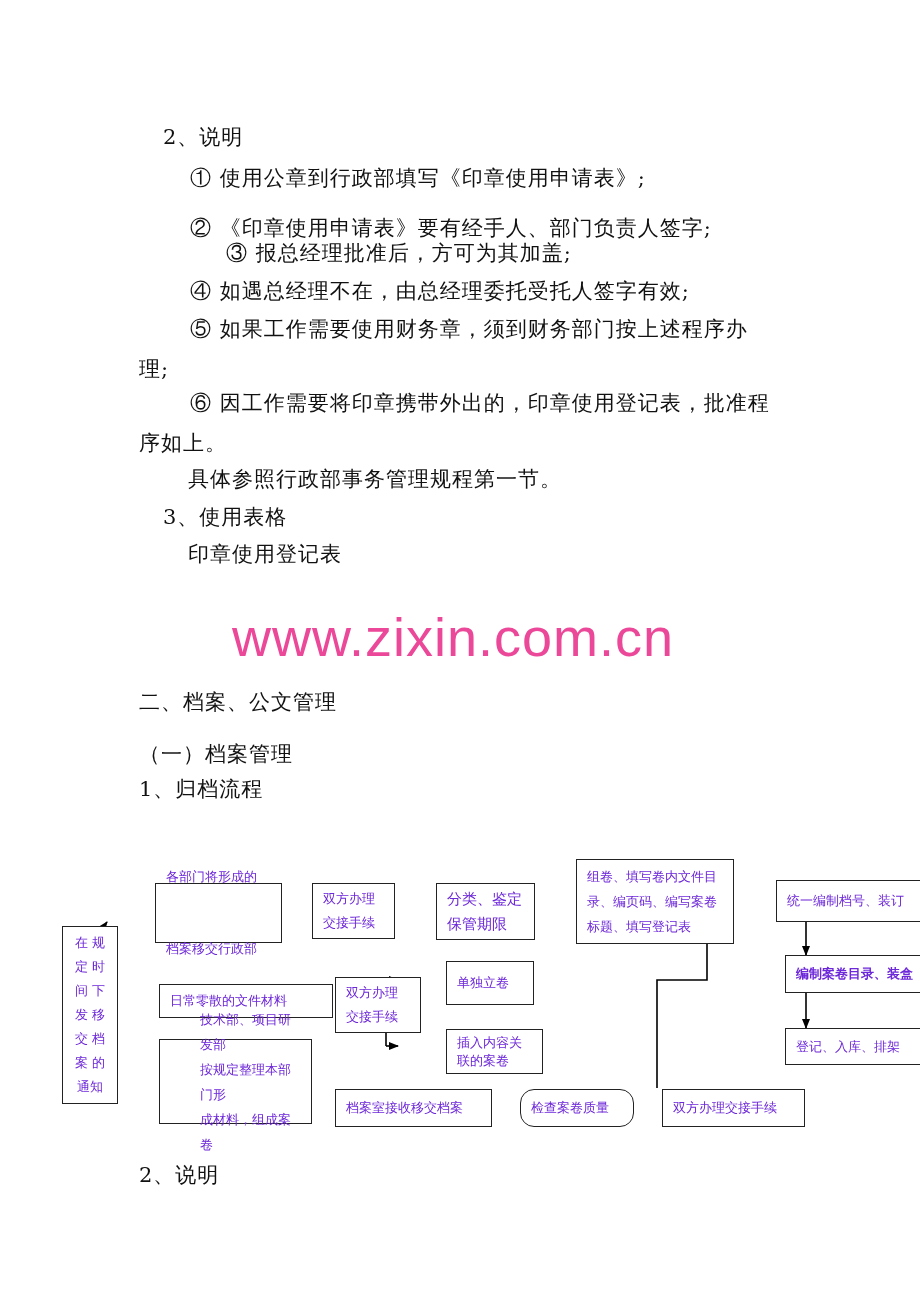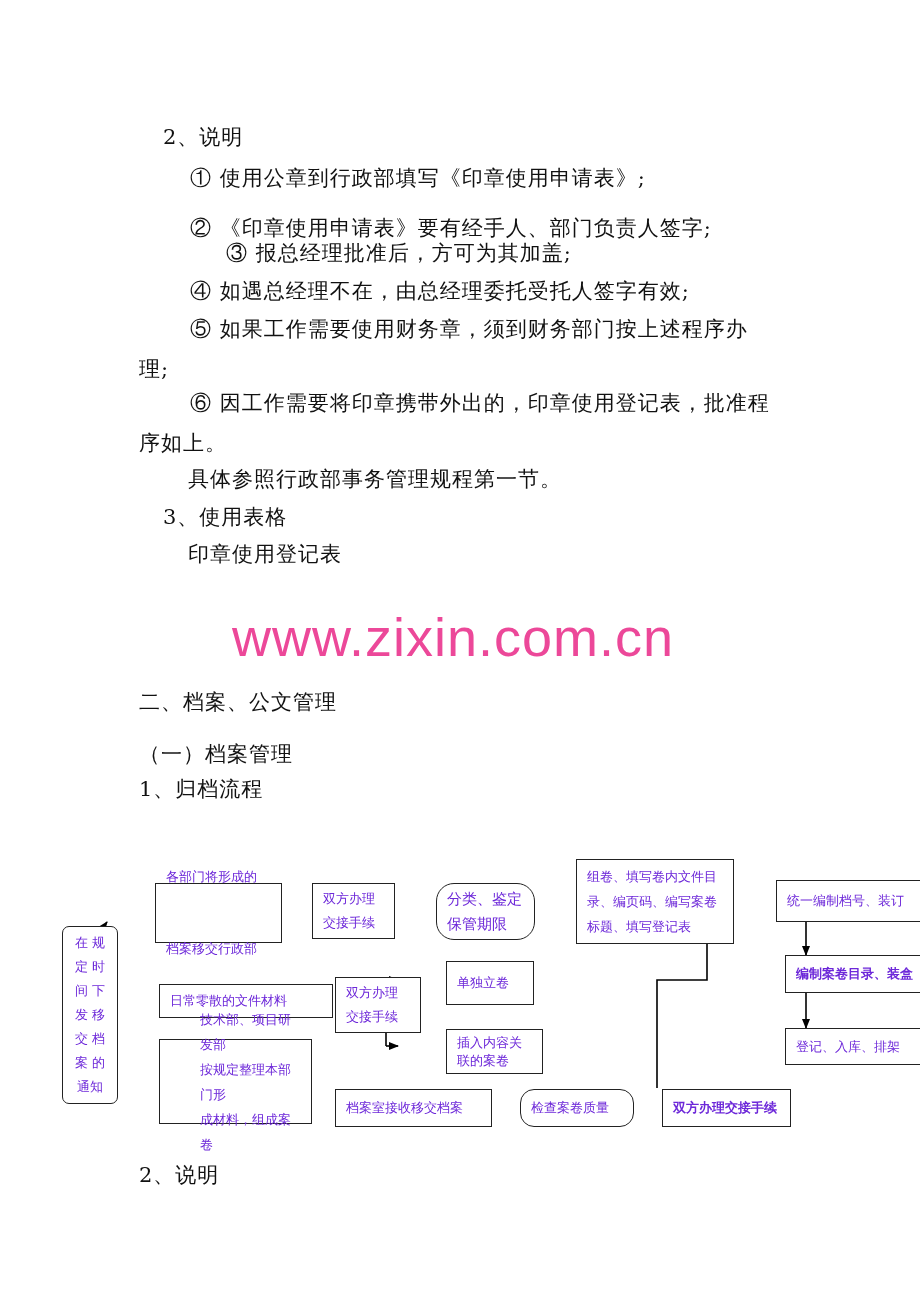--- a/index.html
+++ b/index.html
@@ -56,39 +56,39 @@
     <line x1="373" y1="1008" x2="386" y2="1008" marker-end="url(#ah)"></line>
     <polyline points="386,980 386,1046"></polyline>
     <line x1="386" y1="980" x2="398" y2="980" marker-end="url(#ah)"></line>
     <line x1="386" y1="1046" x2="398" y2="1046" marker-end="url(#ah)"></line>
     <line x1="264" y1="1108" x2="287" y2="1108" marker-end="url(#ah)"></line>
     <line x1="443" y1="1108" x2="471" y2="1108" marker-end="url(#ah)"></line>
     <line x1="586" y1="1108" x2="614" y2="1108" marker-end="url(#ah)"></line>
   </g>
 </svg>
 
-<div class="box" style="left:14px;top:926px;width:56px;height:178px;padding:0;justify-content:center;flex-direction:column;line-height:24px;border-radius:7px;">
+<div class="box" style="left:14px;top:926px;width:56px;height:178px;padding:0;justify-content:center;flex-direction:column;line-height:24px;">
   <span>在 规</span>
   <span>定 时</span>
   <span>间 下</span>
   <span>发 移</span>
   <span>交 档</span>
   <span>案 的</span>
   <span>通知</span>
 </div>
 
 <div class="box" style="left:107px;top:883px;width:127px;height:60px;flex-direction:column;align-items:flex-start;justify-content:center;gap:48px;">
   <span>各部门将形成的</span>
   <span>档案移交行政部</span>
 </div>
 <div class="box" style="left:264px;top:883px;width:83px;height:56px;flex-direction:column;align-items:flex-start;justify-content:center;">
   <span>双方办理</span>
   <span>交接手续</span>
 </div>
-<div class="box" style="left:388px;top:883px;width:99px;height:57px;flex-direction:column;align-items:flex-start;justify-content:center;font-size:15px;line-height:25px;border-radius:18px;">
+<div class="box" style="left:388px;top:883px;width:99px;height:57px;flex-direction:column;align-items:flex-start;justify-content:center;font-size:15px;line-height:25px;">
   <span>分类、鉴定</span>
   <span>保管期限</span>
 </div>
 <div class="box" style="left:528px;top:859px;width:158px;height:85px;flex-direction:column;align-items:flex-start;justify-content:center;line-height:25px;">
   <span>组卷、填写卷内文件目</span>
   <span>录、编页码、编写案卷</span>
   <span>标题、填写登记表</span>
 </div>
 
 <div class="box" style="left:728px;top:880px;width:155px;height:42px;">
@@ -120,17 +120,17 @@
   <span>技术部、项目研发部</span>
   <span>按规定整理本部门形</span>
   <span>成材料，组成案卷</span>
 </div>
 <div class="box" style="left:287px;top:1089px;width:157px;height:38px;">
   <span>档案室接收移交档案</span>
 </div>
 <div class="box" style="left:472px;top:1089px;width:114px;height:38px;border-radius:14px;">
   <span>检查案卷质量</span>
 </div>
-<div class="box" style="left:614px;top:1089px;width:129px;height:38px;font-weight:bold;">
+<div class="box" style="left:614px;top:1089px;width:143px;height:38px;">
   <span>双方办理交接手续</span>
 </div>
 
 <div class="line" style="left:139px;top:1162px;">2、说明</div>
 
 </body></html>

